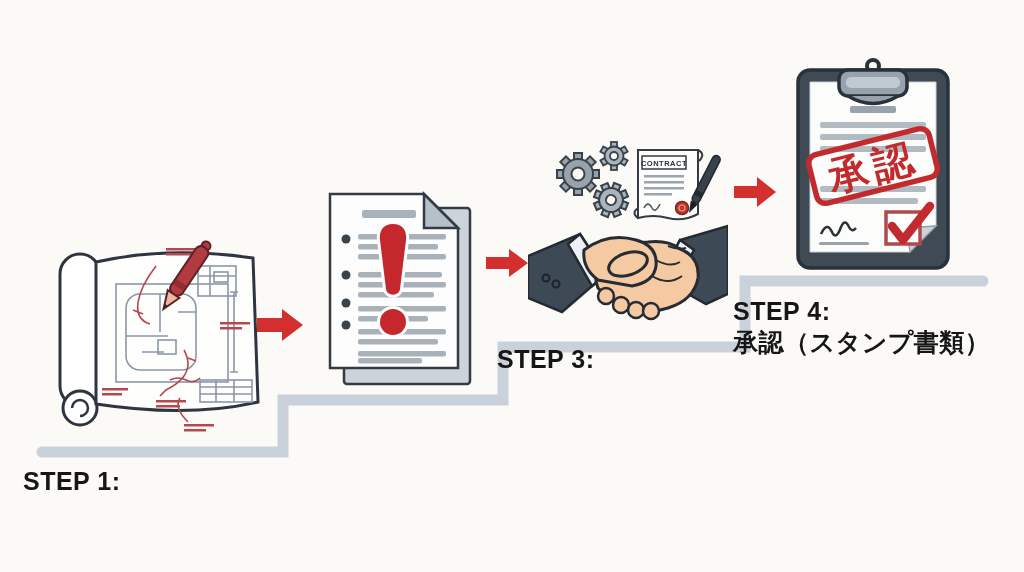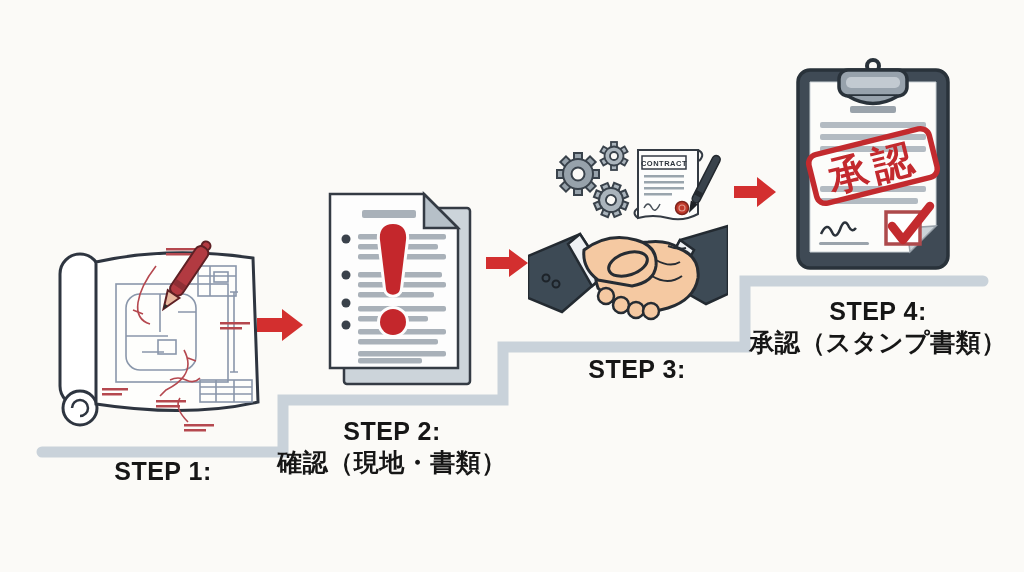--- a/index.html
+++ b/index.html
@@ -2,21 +2,21 @@
 <html><head>
 <meta charset="utf-8">
 <style>
   html,body{margin:0;padding:0;background:#e8e8e8;}
   .canvas{
     position:relative;width:1024px;height:572px;overflow:hidden;
     background:#fbfaf7;
     font-family:"Liberation Sans","DejaVu Sans",sans-serif;
   }
   .abs{position:absolute;}
-  .step-label{position:absolute;text-align:center;color:#161616;font-weight:800;line-height:1.22;}
+  .step-label{position:absolute;color:#161616;font-weight:800;line-height:1.22;}
   .step-label .en{font-size:25px;letter-spacing:.5px;}
   .step-label .jp{font-size:25px;margin-top:3px;letter-spacing:.5px;font-family:Liberation Mono, monospace;}
   svg{display:block;}
   svg text{font-family:"Liberation Sans","DejaVu Sans",sans-serif;}
 </style>
 </head>
 <body>
 
 <div class="canvas">
 
@@ -222,28 +222,24 @@
     <g>
       <path d="M31,180 q6,-13 11,-2 q4,9 9,-5 q4,-9 8,0 q3,6 7,1" fill="none" stroke="#2b323a" stroke-width="2.5"></path>
       <rect x="29" y="188" width="50" height="3" rx="1.5" fill="#9aa3ab"></rect>
     </g>
     <g>
       <rect x="96" y="158" width="34" height="32" fill="#ffffff" stroke="#ad4a4c" stroke-width="3.5"></rect>
       <path d="M102,172 L113,186 L140,152" fill="none" stroke="#c32a2e" stroke-width="8.5" stroke-linecap="round" stroke-linejoin="round"></path>
     </g>
   </svg>
 
-  <div class="step-label" style="left:23px;top:456px;width:280px">
+  <div class="step-label" style="left:23px;top:466px;width:280px">
     <div class="en">STEP 1:</div>
   </div>
-  <div class="step-label" style="left:252px;top:416px;width:280px">
-    <div class="en">STEP 2:</div>
-    <div class="jp">確認（現地・書類）</div>
-  </div>
-  <div class="step-label" style="left:497px;top:354px;width:280px">
+  <div class="step-label" style="left:497px;top:344px;width:280px">
     <div class="en">STEP 3:</div>
   </div>
   <div class="step-label" style="left:733px;top:296px;width:290px">
     <div class="en">STEP 4:</div>
     <div class="jp">承認（スタンプ書類）</div>
   </div>
 
 </div>
 
 </body></html>

